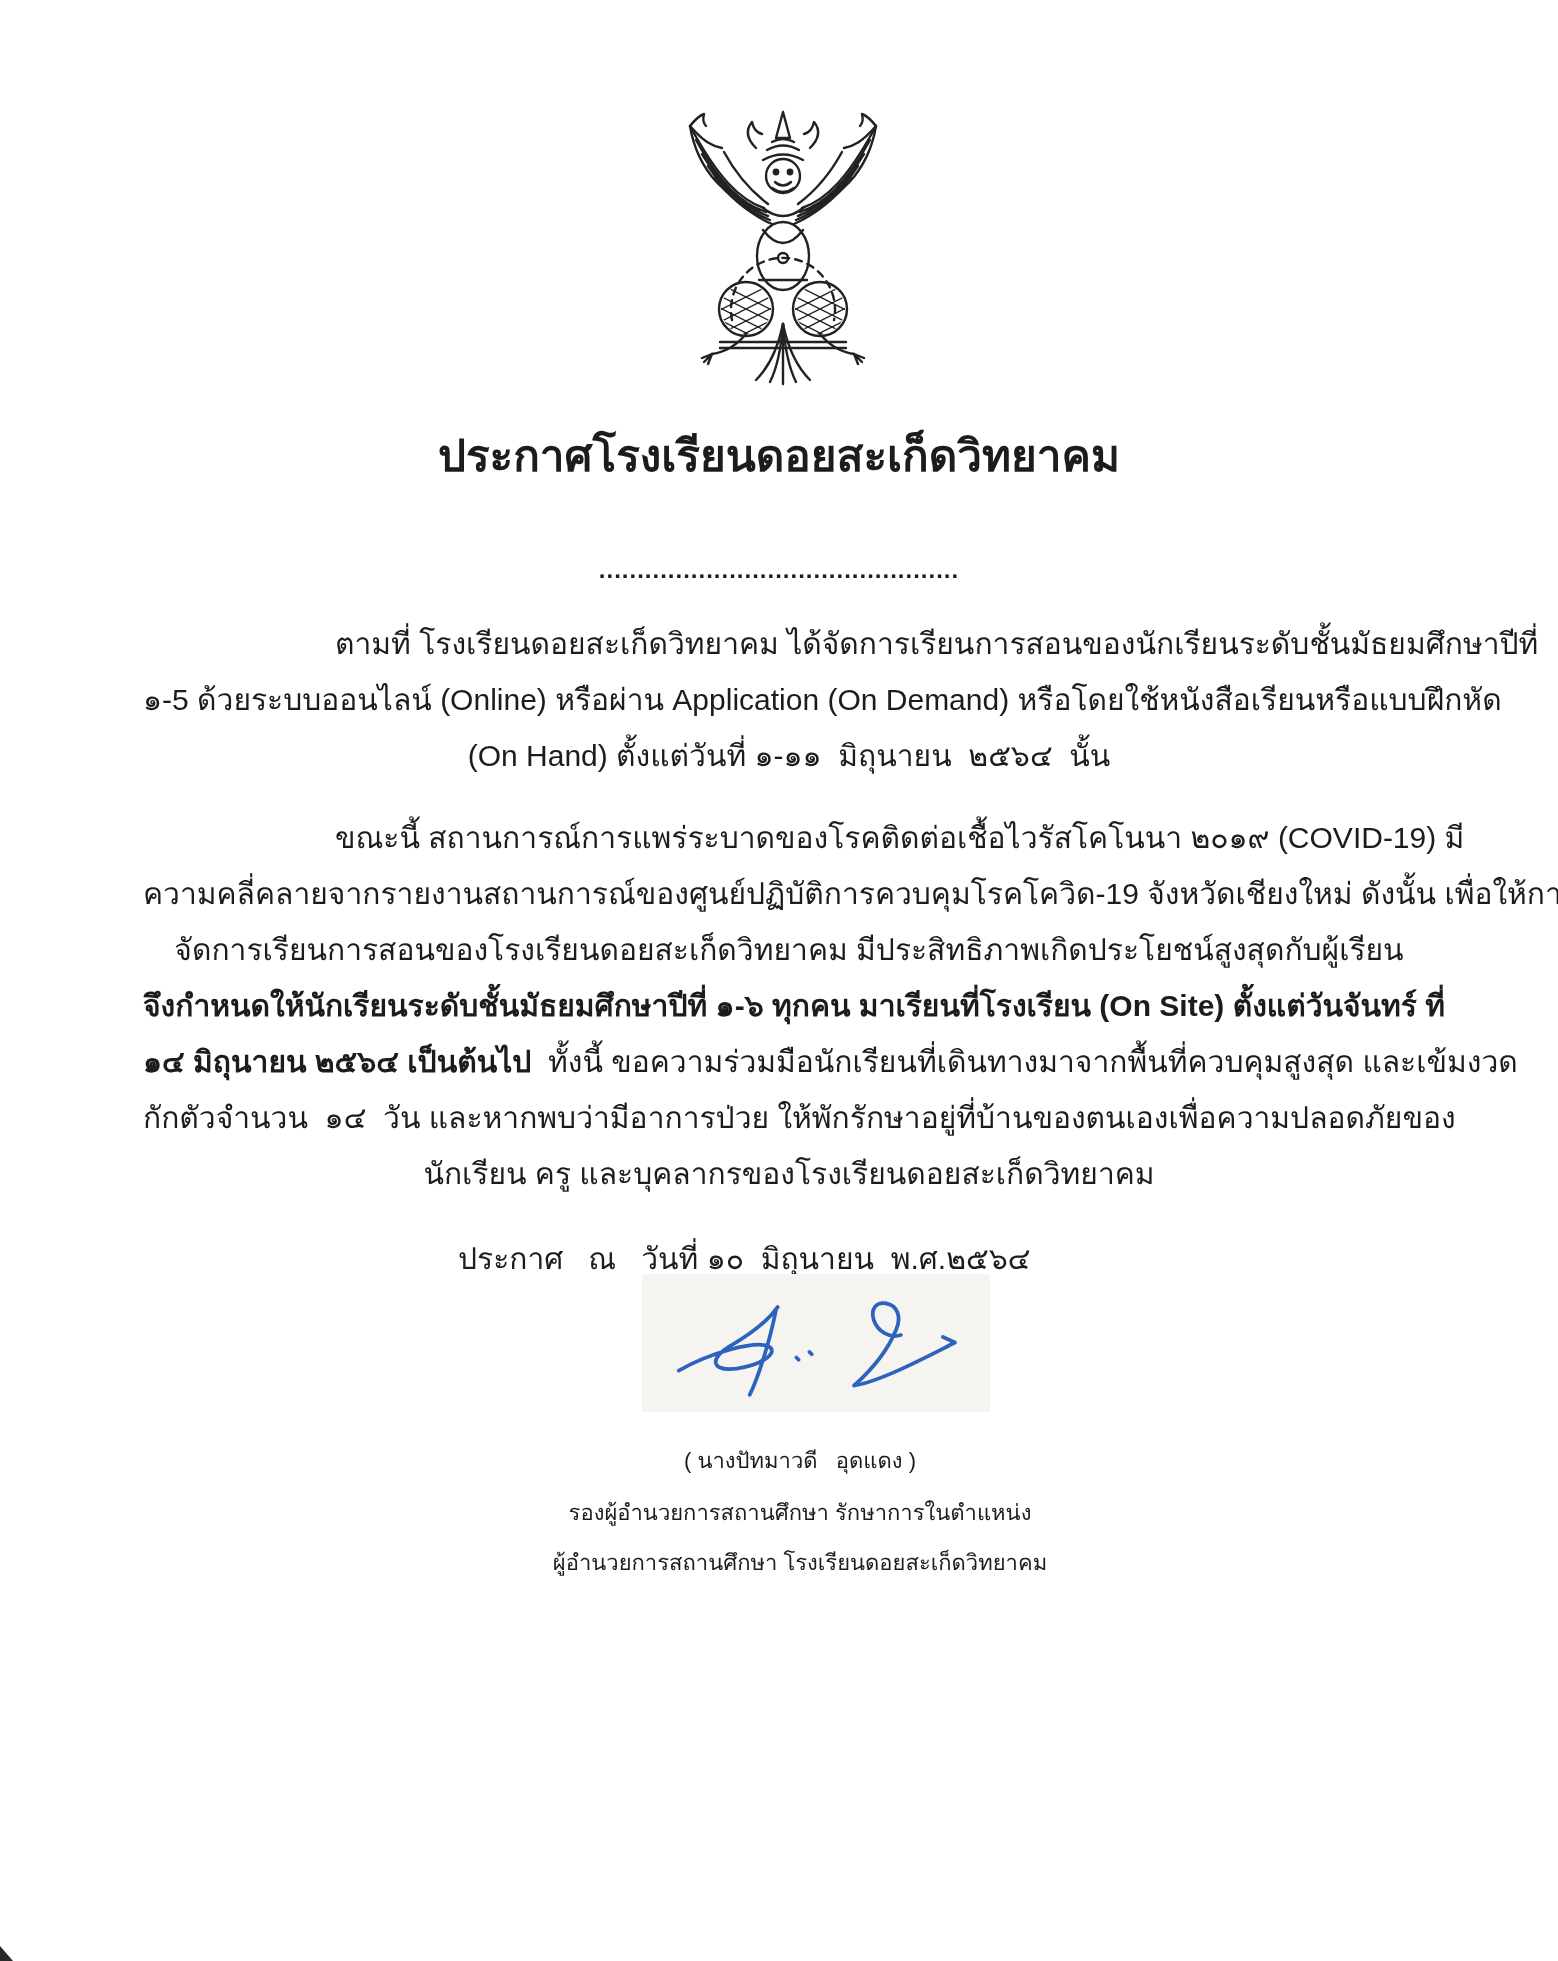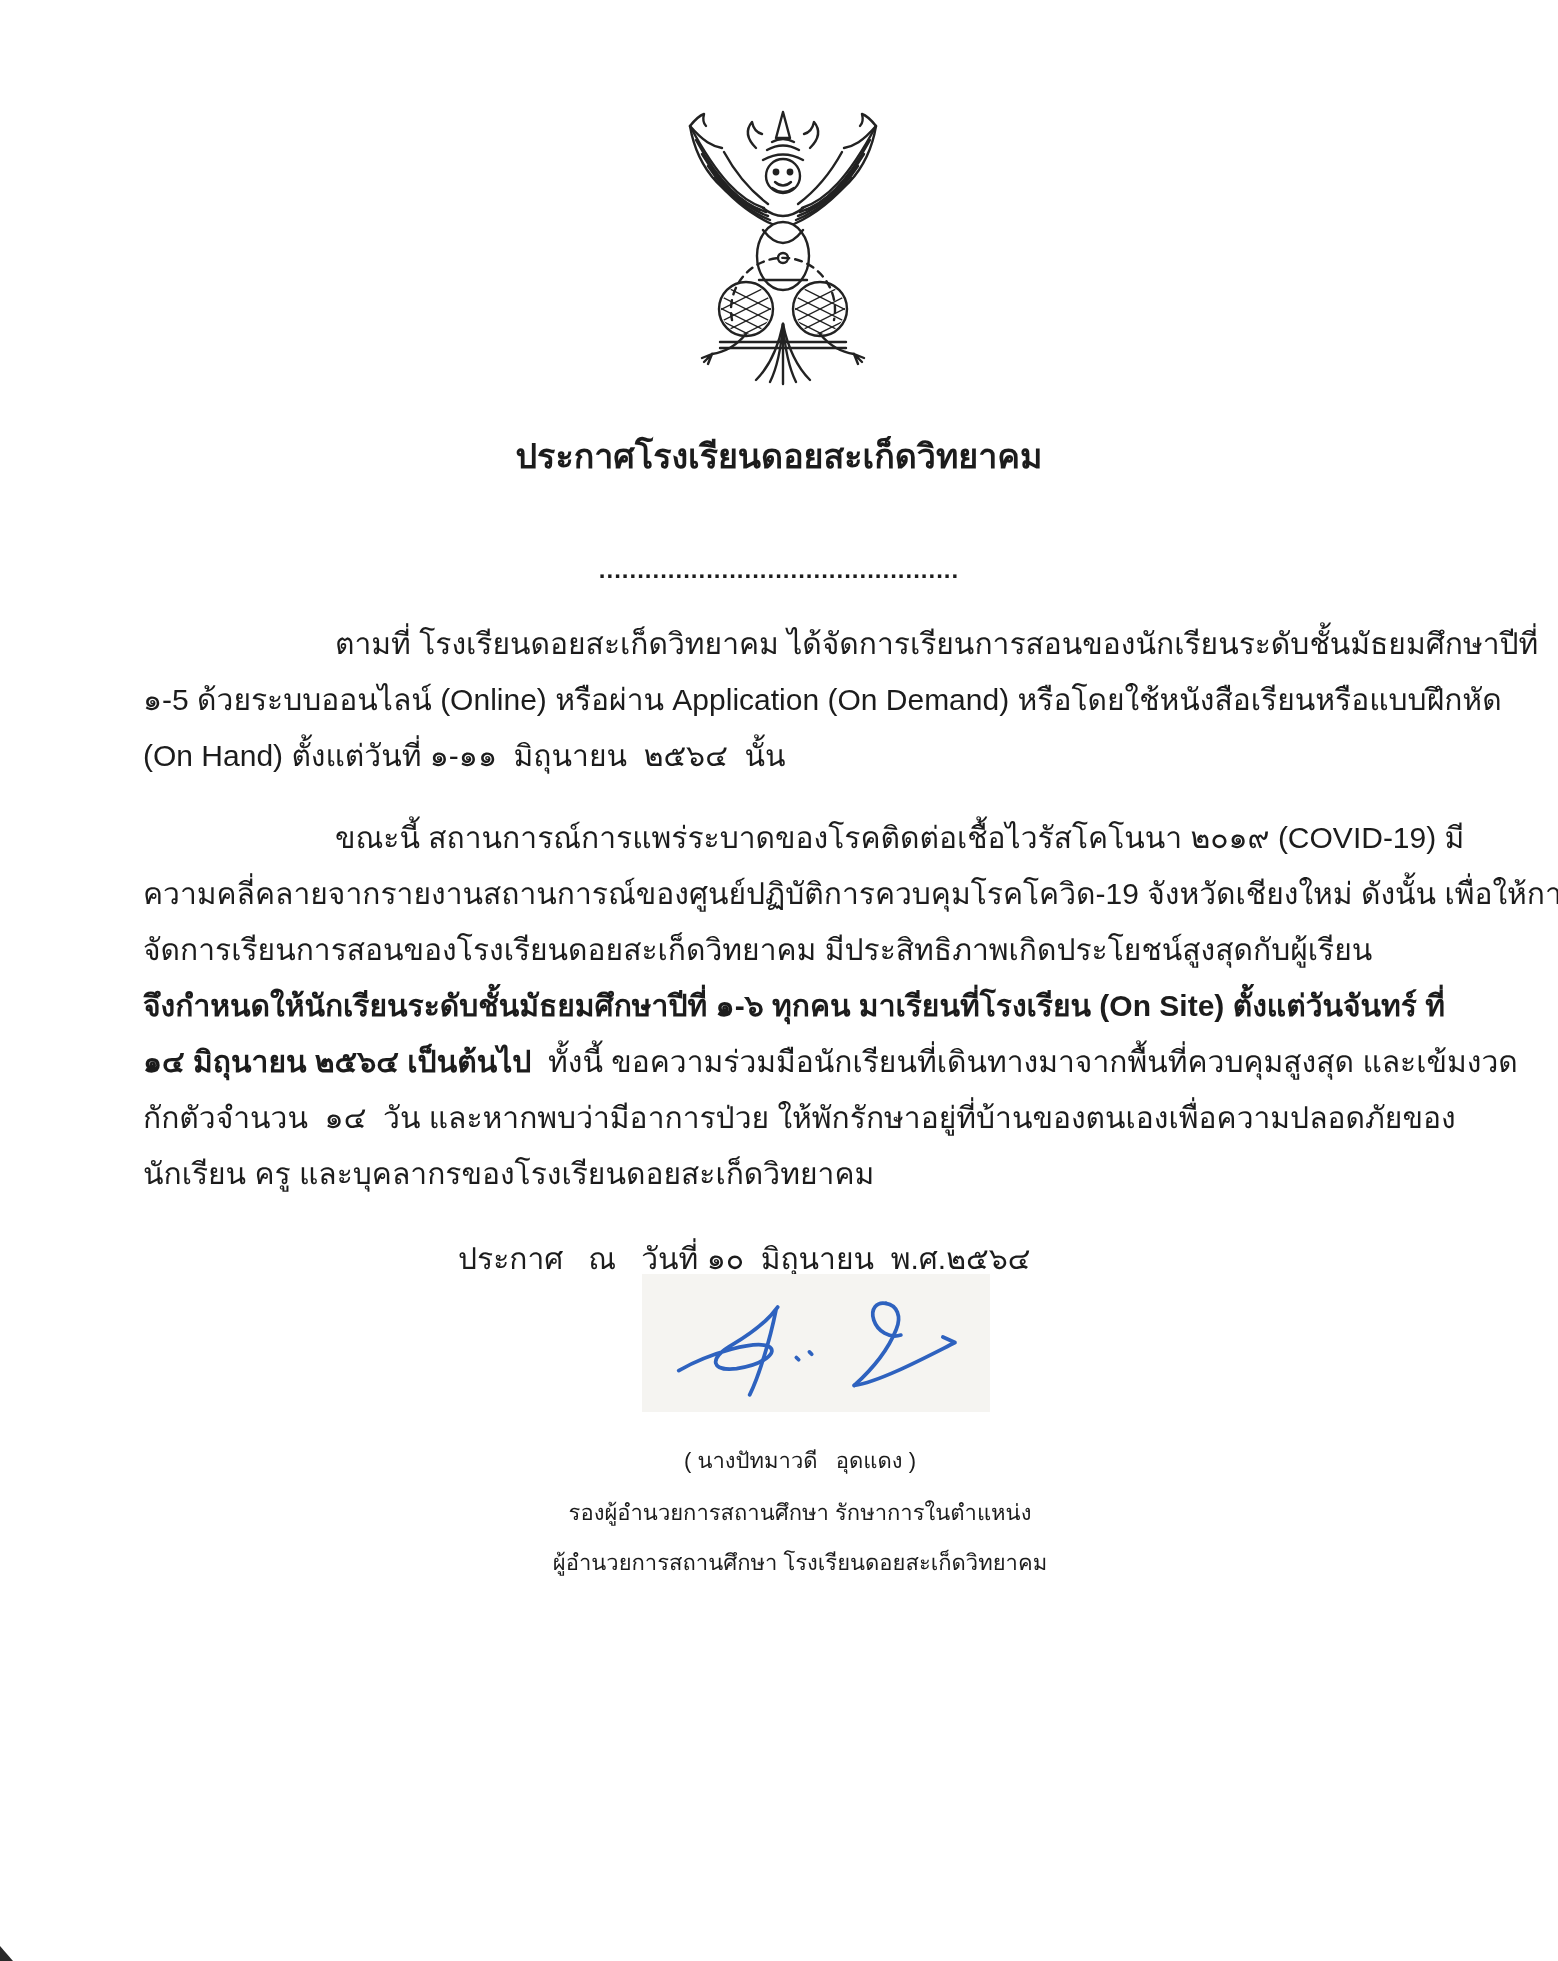--- a/index.html
+++ b/index.html
@@ -8,34 +8,34 @@
     width:1558px;height:1961px;
     background:var(--page-bg,#ffffff);
     color:var(--text,#1c1c1c);
     font-family:"Liberation Sans","DejaVu Sans",sans-serif;
     overflow:hidden;
   }
   .emblem{position:absolute;left:660px;top:108px;width:246px;height:278px;}
   .emblem svg{width:100%;height:100%;}
   .doc-title{
     position:absolute;top:430px;left:0;width:100%;
-    text-align:center;font-size:34px;font-weight:700;line-height:52px;white-space:pre;
+    text-align:center;font-size:44px;font-weight:700;line-height:52px;white-space:pre;
   }
   .doc-subject{
     position:absolute;top:486px;left:0;width:100%;
     text-align:center;font-size:36px;font-weight:700;line-height:52px;white-space:pre;
   }
   .dots{
     position:absolute;top:556px;left:0;width:100%;
     text-align:center;font-size:24px;font-weight:700;letter-spacing:1px;
   }
   .para{position:absolute;left:143px;width:1292px;font-size:30px;}
   .p1{top:616px;}
   .p2{top:810px;}
-  .line{height:56px;line-height:56px;white-space:pre;}
+  .line{height:56px;line-height:56px;white-space:pre;text-align:center;}
   .indent{text-indent:192px;}
   .bold{font-weight:700;}
   .issued{
     position:absolute;top:1234px;left:458px;
     font-size:30px;line-height:50px;white-space:pre;
   }
   .sig-box{
     position:absolute;left:642px;top:1274px;width:348px;height:138px;
     background:var(--signature-bg,#f5f4f1);
   }

